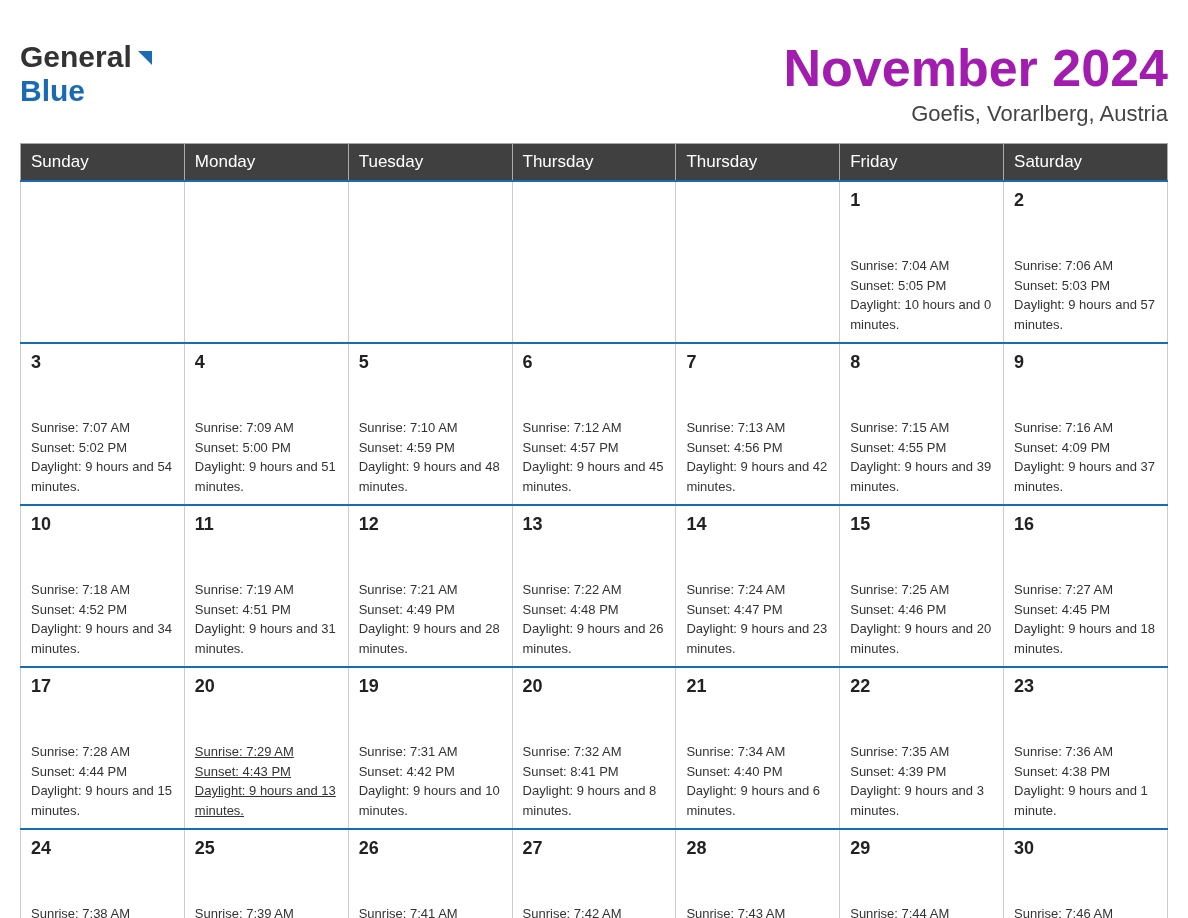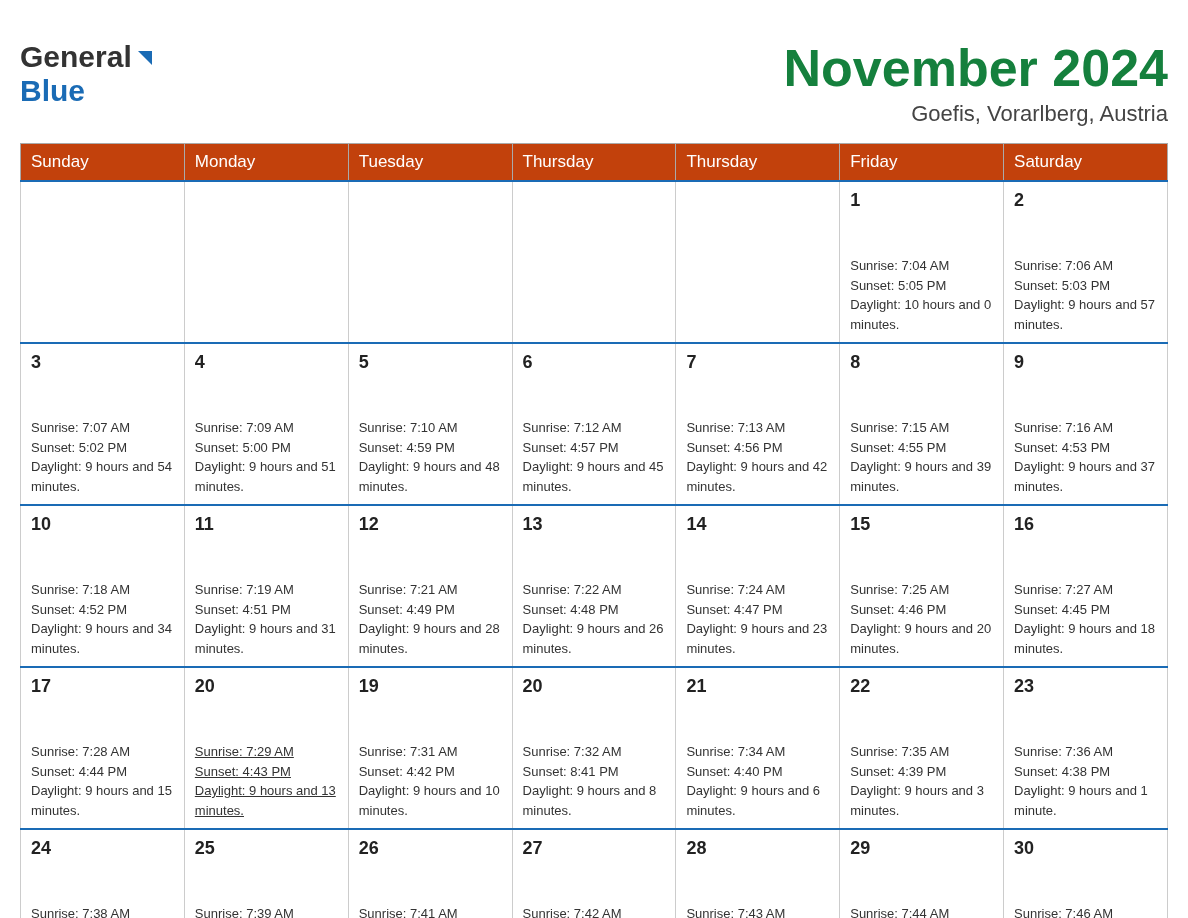--- a/index.html
+++ b/index.html
@@ -21,35 +21,35 @@
       display: flex;
       flex-direction: column;
       align-items: flex-start;
     }
     .title-area {
       text-align: right;
     }
     .month-title {
       font-size: 52px;
       font-weight: bold;
-      color: #15803d;
+      color: #a21caf;
       line-height: 1.1;
     }
     .subtitle {
       font-size: 22px;
       color: #444;
       margin-top: 4px;
     }
     .calendar {
       width: 100%;
       border-collapse: collapse;
       border: 1px solid #aaa;
     }
     .calendar th {
-      background: #c2410c;
+      background: #404040;
       color: #fff;
       font-size: 17px;
       font-weight: normal;
       padding: 8px 10px;
       text-align: left;
       border: 1px solid #aaa;
     }
     .calendar td {
       vertical-align: top;
       padding: 8px 10px;
@@ -178,21 +178,21 @@
         </td>
         <td>
           <span class="day-number">8</span>
           <div class="day-info" style="white-space: pre-line;">Sunrise: 7:15 AM
 Sunset: 4:55 PM
 Daylight: 9 hours and 39 minutes.</div>
         </td>
         <td>
           <span class="day-number">9</span>
           <div class="day-info" style="white-space: pre-line;">Sunrise: 7:16 AM
-Sunset: 4:53 PM
+Sunset: 4:09 PM
 Daylight: 9 hours and 37 minutes.</div>
         </td>
       </tr>
       <tr class="week-row">
         <td>
           <span class="day-number">10</span>
           <div class="day-info" style="white-space: pre-line;">Sunrise: 7:18 AM
 Sunset: 4:52 PM
 Daylight: 9 hours and 34 minutes.</div>
         </td>

